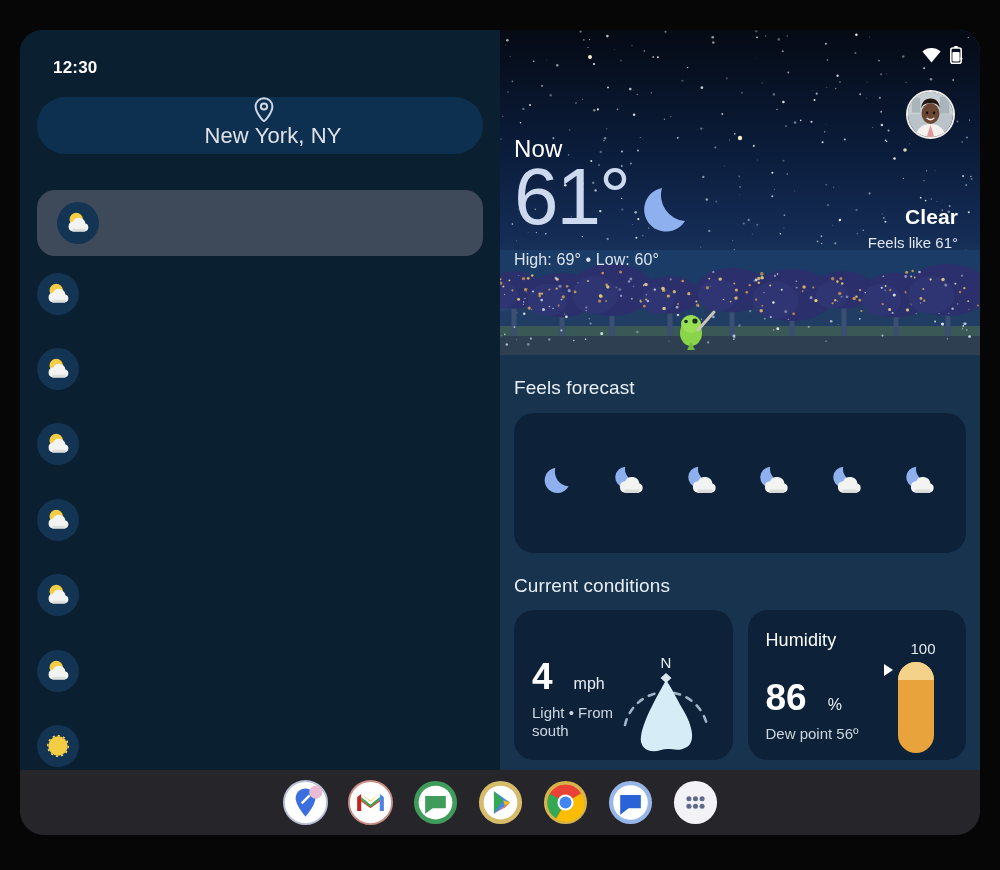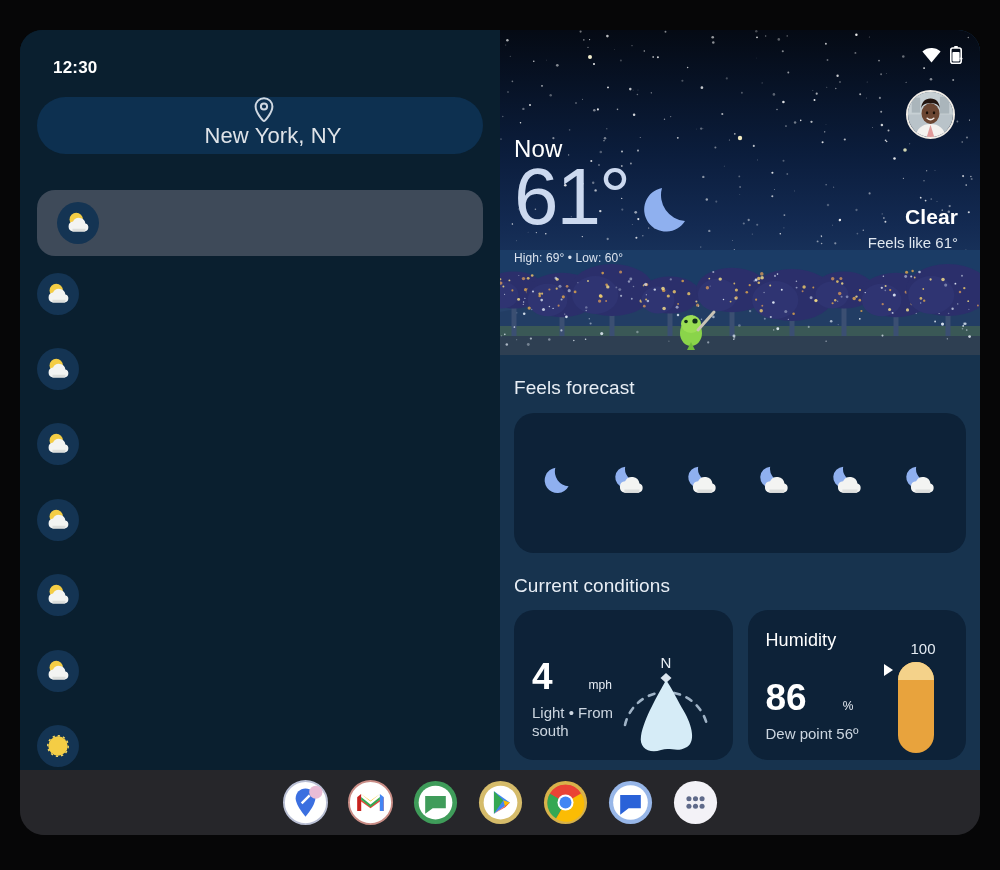--- a/index.html
+++ b/index.html
@@ -176,21 +176,21 @@
     margin-top: -6px;
   }
   #temp-big {
     font-size: 80px; font-weight: normal;
     color: #ccd9ef;
     line-height: 1.0;
     letter-spacing: -2px;
   }
   #temp-icon { margin-left: 6px; margin-top: 22px; }
   #hilo {
-    font-size: 12px;
+    font-size: 16px;
     color: #dbe3ee;
     margin-top: 4px;
     letter-spacing: .1px;
   }
   #hero-right {
     position: absolute;
     right: 22px; top: 175px;
     text-align: right;
     z-index: 5;
   }
@@ -263,23 +263,23 @@
   .cc-value-row {
     display: flex; align-items: baseline;
     margin-top: 28px;
   }
   .cc-big {
     font-size: 37px; font-weight: bold;
     color: #ffffff;
     line-height: 1;
   }
   .cc-unit {
-    font-size: 12px;
+    font-size: 16px;
     color: #e8eef5;
-    margin-left: 20px;
+    margin-left: 5px;
     padding-left: 16px;
   }
   .cc-sub {
     font-size: 15px;
     color: #ccd6e0;
     margin-top: 9px;
     line-height: 1.2;
     max-width: 120px;
   }
   #wind-compass { position: absolute; right: 12px; top: 40px; }

